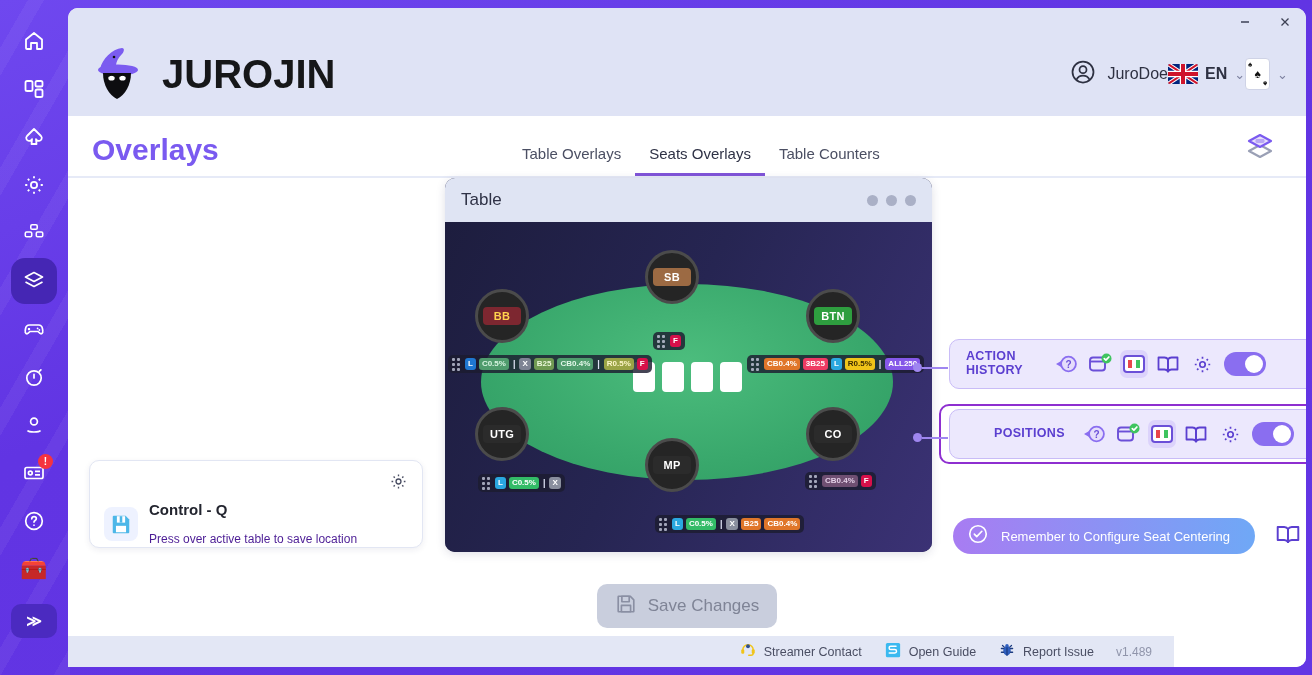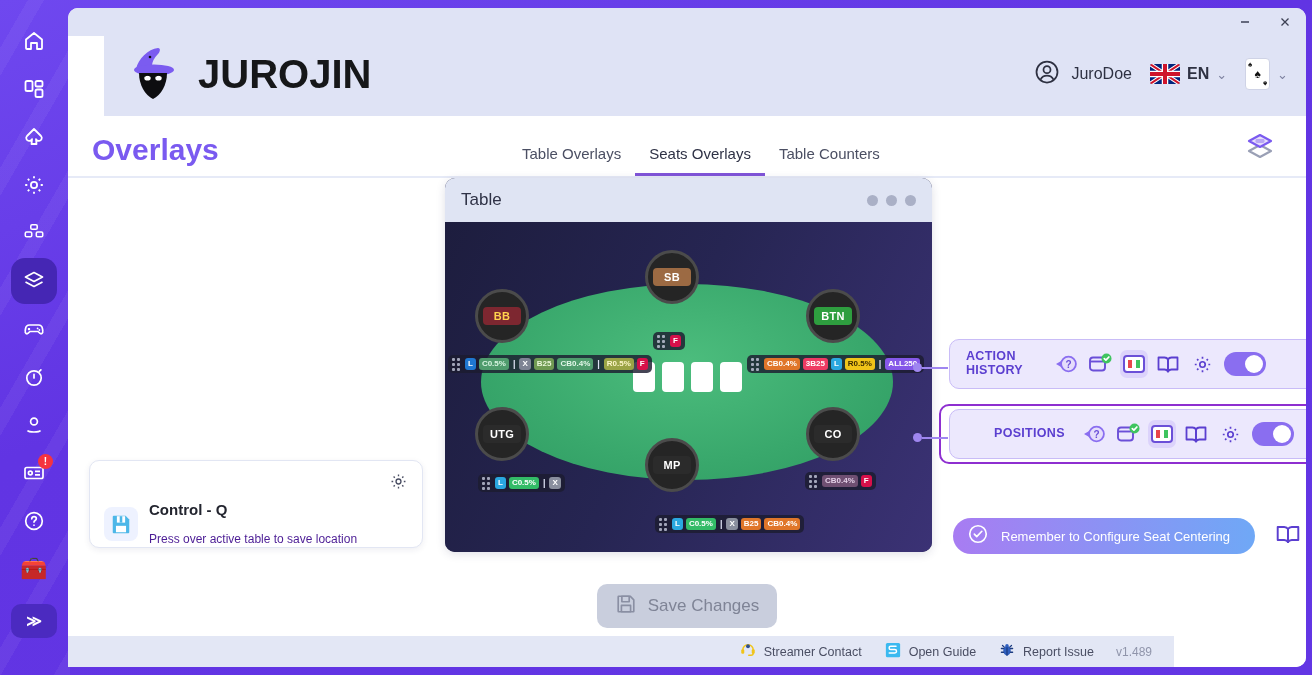--- a/index.html
+++ b/index.html
@@ -74,28 +74,28 @@
     display:flex; align-items:center; justify-content: flex-end;
     padding-right: 10px; gap: 18px;
   }
   .win-btn {
     width: 22px; height: 20px;
     display:flex; align-items:center; justify-content:center;
     color:#3d4054; cursor:pointer;
   }
   .brandbar {
     height: 80px; background: #dfe3f5;
-    display:flex; align-items:center; padding: 0 18px 4px 24px; margin-left: 36px;
+    display:flex; align-items:center; padding: 0 18px 4px 24px;
   }
   .logo-wrap { display:flex; align-items:center; gap: 8px; }
   .brand-name {
     font-size: 40px; font-weight: bold; color: #161719;
     letter-spacing: 0px; line-height: 1;
   }
-  .header-right { margin-left:auto; display:flex; align-items:center; gap: 18px; }
+  .header-right { margin-left:auto; display:flex; align-items:center; }
   .user-chip { display:flex; align-items:center; gap: 10px; cursor:pointer; }
   .user-name { font-size: 16px; color: #2e3142; }
   .lang-chip { display:flex; align-items:center; gap: 7px; cursor:pointer; }
   .flag {
     width: 30px; height: 20px; border-radius: 2px;
     position:relative; overflow:hidden; background:#00247d;
   }
   .lang-code { font-size: 16px; color:#2e3142; font-weight: 600;}
   .caret { color:#7e82a0; font-size: 13px; }
   .card-chip { display:flex; align-items:center; gap:7px; cursor:pointer;}

